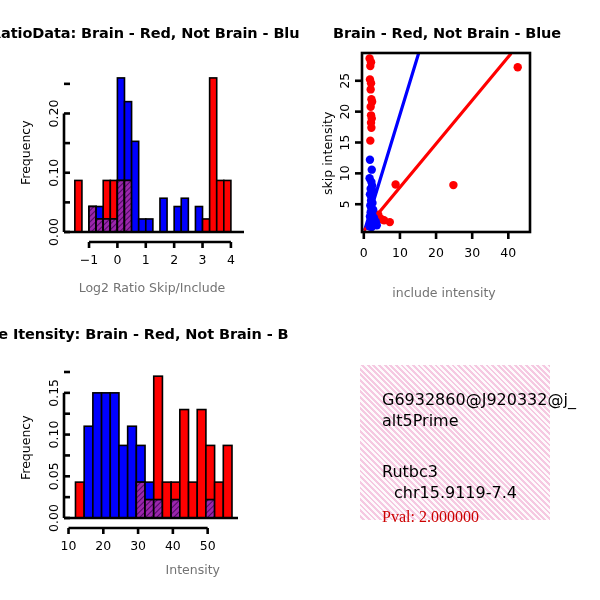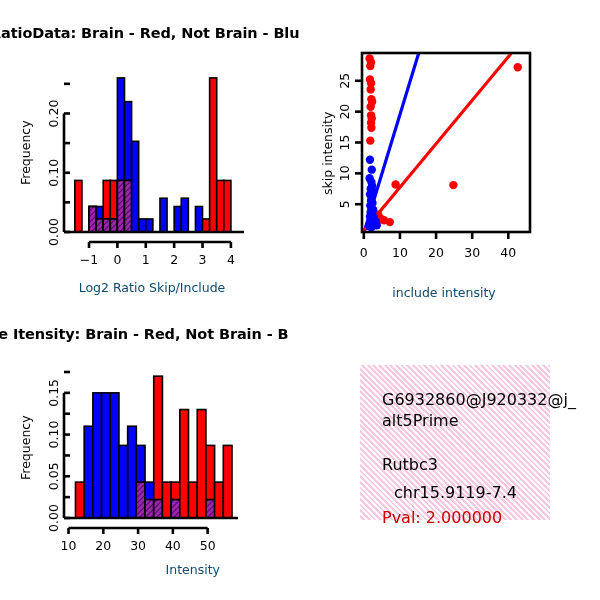--- a/index.html
+++ b/index.html
@@ -21,21 +21,21 @@
     position:absolute;
     font-weight:bold;
     font-size:14.5px;
     color:#000;
     white-space:nowrap;
     letter-spacing:-0.1px;
   }
   .axis-title{
     position:absolute;
     font-size:12.5px;
-    color:#0c4a6e;
+    color:#737373;
     white-space:nowrap;
     text-align:center;
   }
   .axis-title-y{
     position:absolute;
     font-size:12.5px;
     color:#000;
     white-space:nowrap;
     transform-origin:0 0;
     transform:rotate(-90deg);
@@ -54,21 +54,21 @@
       #f7dcea;
   }
   .infoline{
     position:absolute;
     left:22px;
     font-size:16px;
     color:#000;
     white-space:nowrap;
     font-family:"DejaVu Sans", sans-serif;
   }
-  .infoline.pval{color:#cc0000;}
+  .infoline.pval{color:#cc0000;font-family:Liberation Serif, serif;}
 </style>
 </head>
 <body>
 
 <div class="panel" id="panel-ratio-hist">
   <div class="ptitle" style="left:-10px;top:25px;">RatioData: Brain - Red, Not Brain - Blu</div>
   <svg id="svg-ratio" width="300" height="300">
       <defs>
         <pattern id="svg-ratio-hatch" width="4" height="4" patternUnits="userSpaceOnUse" patternTransform="rotate(45)">
           <rect width="4" height="4" fill="#9B26AC"></rect>
@@ -128,20 +128,21 @@
       <line x1="202.52991452991452" y1="242" x2="202.52991452991452" y2="248" stroke="#000" stroke-width="2.6"></line>
       <text x="202.52991452991452" y="264" font-size="12.5" font-family="&quot;DejaVu Sans&quot;, sans-serif" fill="#000" text-anchor="middle">3</text>
       <line x1="230.9059829059829" y1="242" x2="230.9059829059829" y2="248" stroke="#000" stroke-width="2.6"></line>
       <text x="230.9059829059829" y="264" font-size="12.5" font-family="&quot;DejaVu Sans&quot;, sans-serif" fill="#000" text-anchor="middle">4</text>
     </svg>
   <div class="axis-title" style="left:62px;top:280px;width:180px;">Log2 Ratio Skip/Include</div>
   <div class="axis-title-y" style="left:18px;top:185px;">Frequency</div>
 </div>
 
 <div class="panel" id="panel-scatter">
+  <div class="ptitle" style="left:33px;top:25px;">Brain - Red, Not Brain - Blue</div>
   <svg id="svg-scatter" width="300" height="300">
       <defs>
         <clipPath id="sc-clip">
           <rect x="62" y="53" width="168" height="179"></rect>
         </clipPath>
       </defs>
       <g clip-path="url(#sc-clip)">
         <line x1="64.89032258064516" y1="229.53103448275863" x2="118.72258064516129" y2="53" stroke="#0000FF" stroke-width="3.2" stroke-linecap="round"></line>
         <line x1="64.89032258064516" y1="229.53103448275863" x2="210.49032258064517" y2="54.234482758620686" stroke="#FF0000" stroke-width="3.2" stroke-linecap="round"></line>
         <circle cx="69.58709677419355" cy="58.55517241379309" r="4.2" fill="#FF0000"></circle>
@@ -281,17 +282,17 @@
       <text x="207.65217391304347" y="250" font-size="12.5" font-family="&quot;DejaVu Sans&quot;, sans-serif" fill="#000" text-anchor="middle">50</text>
     </svg>
   <div class="axis-title" style="left:70px;top:262px;width:150px;text-align:right;">Intensity</div>
   <div class="axis-title-y" style="left:18px;top:180px;">Frequency</div>
 </div>
 
 <div class="panel" id="panel-info">
   <div id="infobox">
     <div class="infoline" style="top:25px;">G6932860@J920332@j_</div>
     <div class="infoline" style="top:46px;">alt5Prime</div>
-    <div class="infoline" style="top:90px;text-align:right;">Rutbc3</div>
+    <div class="infoline" style="top:97px;text-align:right;">Rutbc3</div>
     <div class="infoline" style="top:118px;margin-left:12px;">chr15.9119-7.4</div>
     <div class="infoline pval" style="top:143px;">Pval: 2.000000</div>
   </div>
 </div>
 
 </body></html>

